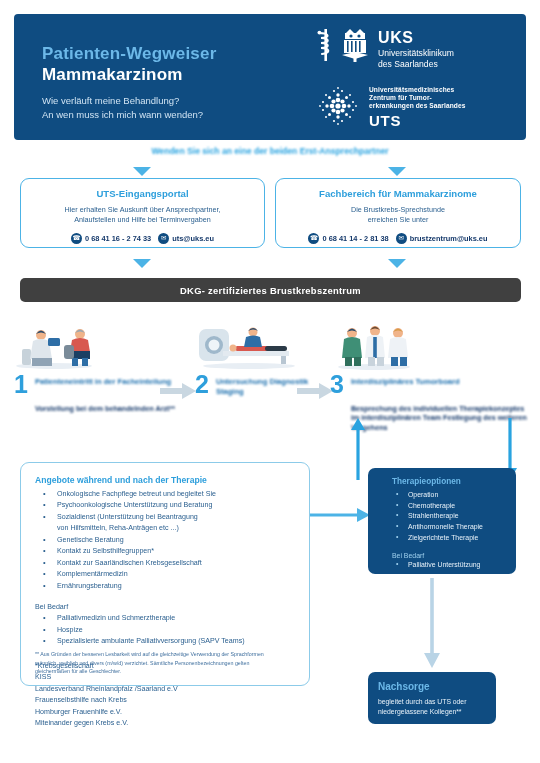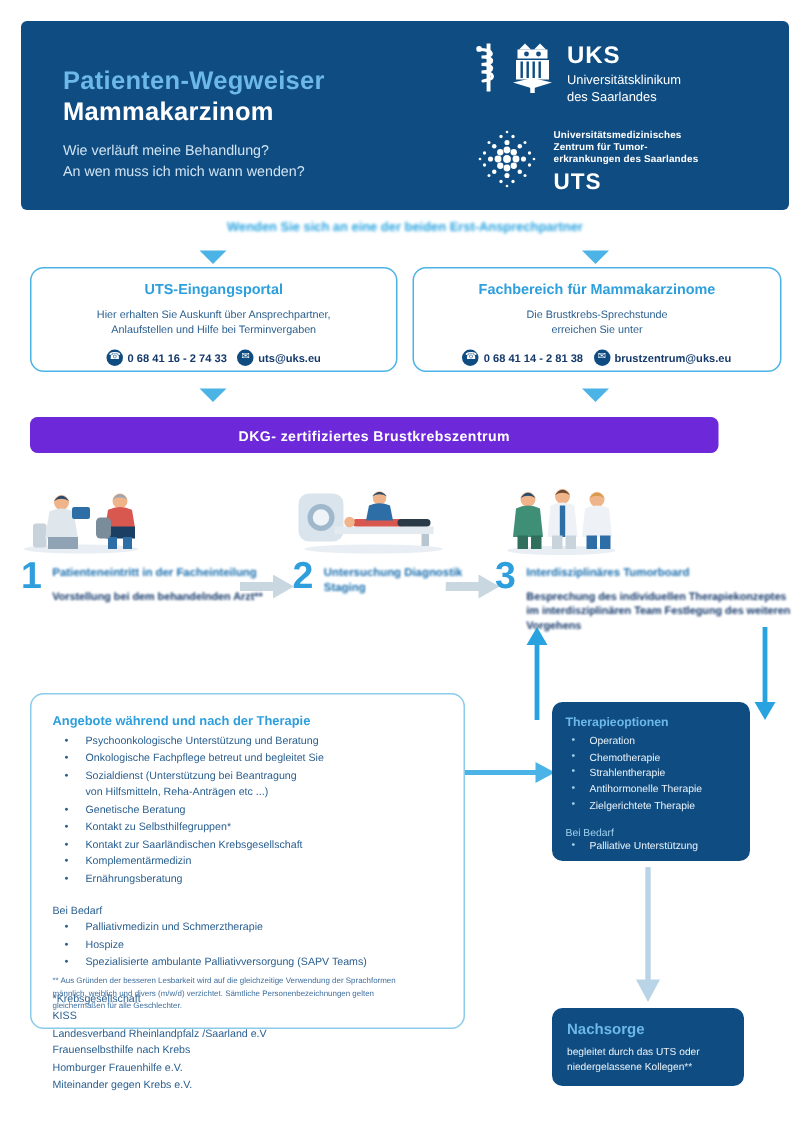--- a/index.html
+++ b/index.html
@@ -73,40 +73,40 @@
   .tri{position:absolute;width:0;height:0;
        border-left:9px solid transparent;border-right:9px solid transparent;
        border-top:9px solid #4cb3e6;}
   .tri.t1{left:133px;top:167px;}
   .tri.t2{left:388px;top:167px;}
   .tri.t3{left:133px;top:259px;}
   .tri.t4{left:388px;top:259px;}
 
   
   .dkg{
-    position:absolute;left:20px;top:278px;width:459px;height:24px;
-    background:#6d28d9;border-radius:5px;
+    position:absolute;left:20px;top:278px;width:501px;height:24px;
+    background:#404040;border-radius:5px;
     display:flex;align-items:center;justify-content:center;
     color:#fff;font-size:9.4px;font-weight:bold;letter-spacing:.3px;
   }
 
   
   .steps{position:absolute;left:0;top:325px;width:540px;height:110px;}
   .step{position:absolute;top:0;}
   .step.s1{left:14px;width:165px;}
   .step.s2{left:195px;width:120px;}
   .step.s3{left:330px;width:200px;}
   .step-illus{height:45px;display:flex;align-items:flex-end;}
   .step-body{display:flex;align-items:flex-start;gap:7px;margin-top:4px;}
   .step-num{
     font-size:25px;font-weight:bold;color:#2e9fdc;line-height:.85;flex:none;
   }
   .step-txt{padding-top:3px;}
   .step-h{font-size:7.6px;font-weight:bold;color:#1b6fae;line-height:1.3;filter:blur(.85px);}
-  .step-p{font-size:7.2px;font-weight:bold;color:#15396b;line-height:1.3;margin-top:6px;filter:blur(.85px);}
+  .step-p{font-size:7.2px;font-weight:bold;color:#15396b;line-height:1.3;margin-top:17px;filter:blur(.85px);}
   .step-arrow{position:absolute;top:58px;}
   .step-arrow.a1{left:160px;}
   .step-arrow.a2{left:297px;}
   .ga{display:block;}
 
   
   .infobox{
     position:absolute;left:20px;top:462px;width:290px;height:224px;
     background:#ffffff;border:1.3px solid #8ccbe9;border-radius:9px;
     box-sizing:border-box;padding:12px 14px;
@@ -125,22 +125,22 @@
   .ib-sub{font-size:7.1px;color:#2a5f8f;margin:11px 0 2px;}
   .ib-plain{font-size:7.1px;color:#2a5f8f;line-height:1.62;}
   .ib-plain .first{margin-top:13px;}
   .footnote{
     position:absolute;left:14px;right:12px;bottom:10px;
     font-size:5.3px;color:#3f6f9e;line-height:1.55;
   }
 
   
   .therapy{
-    position:absolute;left:368px;top:468px;width:132px;height:106px;
-    background:#0f4c81;border-radius:7px;box-sizing:border-box;padding:9px 9px 0;
+    position:absolute;left:368px;top:468px;width:148px;height:106px;
+    background:#0f4c81;border-radius:7px;box-sizing:border-box;padding:9px 24px 0;
   }
   .th-title{font-size:8.2px;font-weight:bold;color:#6cb8e8;margin-bottom:4px;}
   ul.th{list-style:none;margin:0;padding:0;}
   ul.th li{
     position:relative;padding-left:16px;font-size:6.9px;color:#e8f2fa;line-height:1.55;
   }
   ul.th li::before{content:"\2022";position:absolute;left:4px;top:-1px;color:#9fd0ee;}
   .th-sub{font-size:6.9px;color:#9fd0ee;margin:8px 0 1px;}
 
   
@@ -422,22 +422,22 @@
   </svg>
 
   <svg class="conn" style="left:424px;top:578px;" width="16" height="90" aria-hidden="true">
     <path d="M8 0 V76" stroke="#b9d4e6" stroke-width="3.6" fill="none"></path>
     <path d="M8 90 l8 -15 h-16 z" fill="#b9d4e6"></path>
   </svg>
 
   <div class="infobox">
     <div class="ib-title">Angebote während und nach der Therapie</div>
     <ul class="ib">
+      <li>Onkologische Fachpflege betreut und begleitet Sie</li>
       <li>Psychoonkologische Unterstützung und Beratung</li>
-      <li>Onkologische Fachpflege betreut und begleitet Sie</li>
       <li>Sozialdienst (Unterstützung bei Beantragung</li>
       <li class="cont">von Hilfsmitteln, Reha-Anträgen etc ...)</li>
       <li>Genetische Beratung</li>
       <li>Kontakt zu Selbsthilfegruppen*</li>
       <li>Kontakt zur Saarländischen Krebsgesellschaft</li>
       <li>Komplementärmedizin</li>
       <li>Ernährungsberatung</li>
     </ul>
 
     <div class="ib-sub">Bei Bedarf</div>

